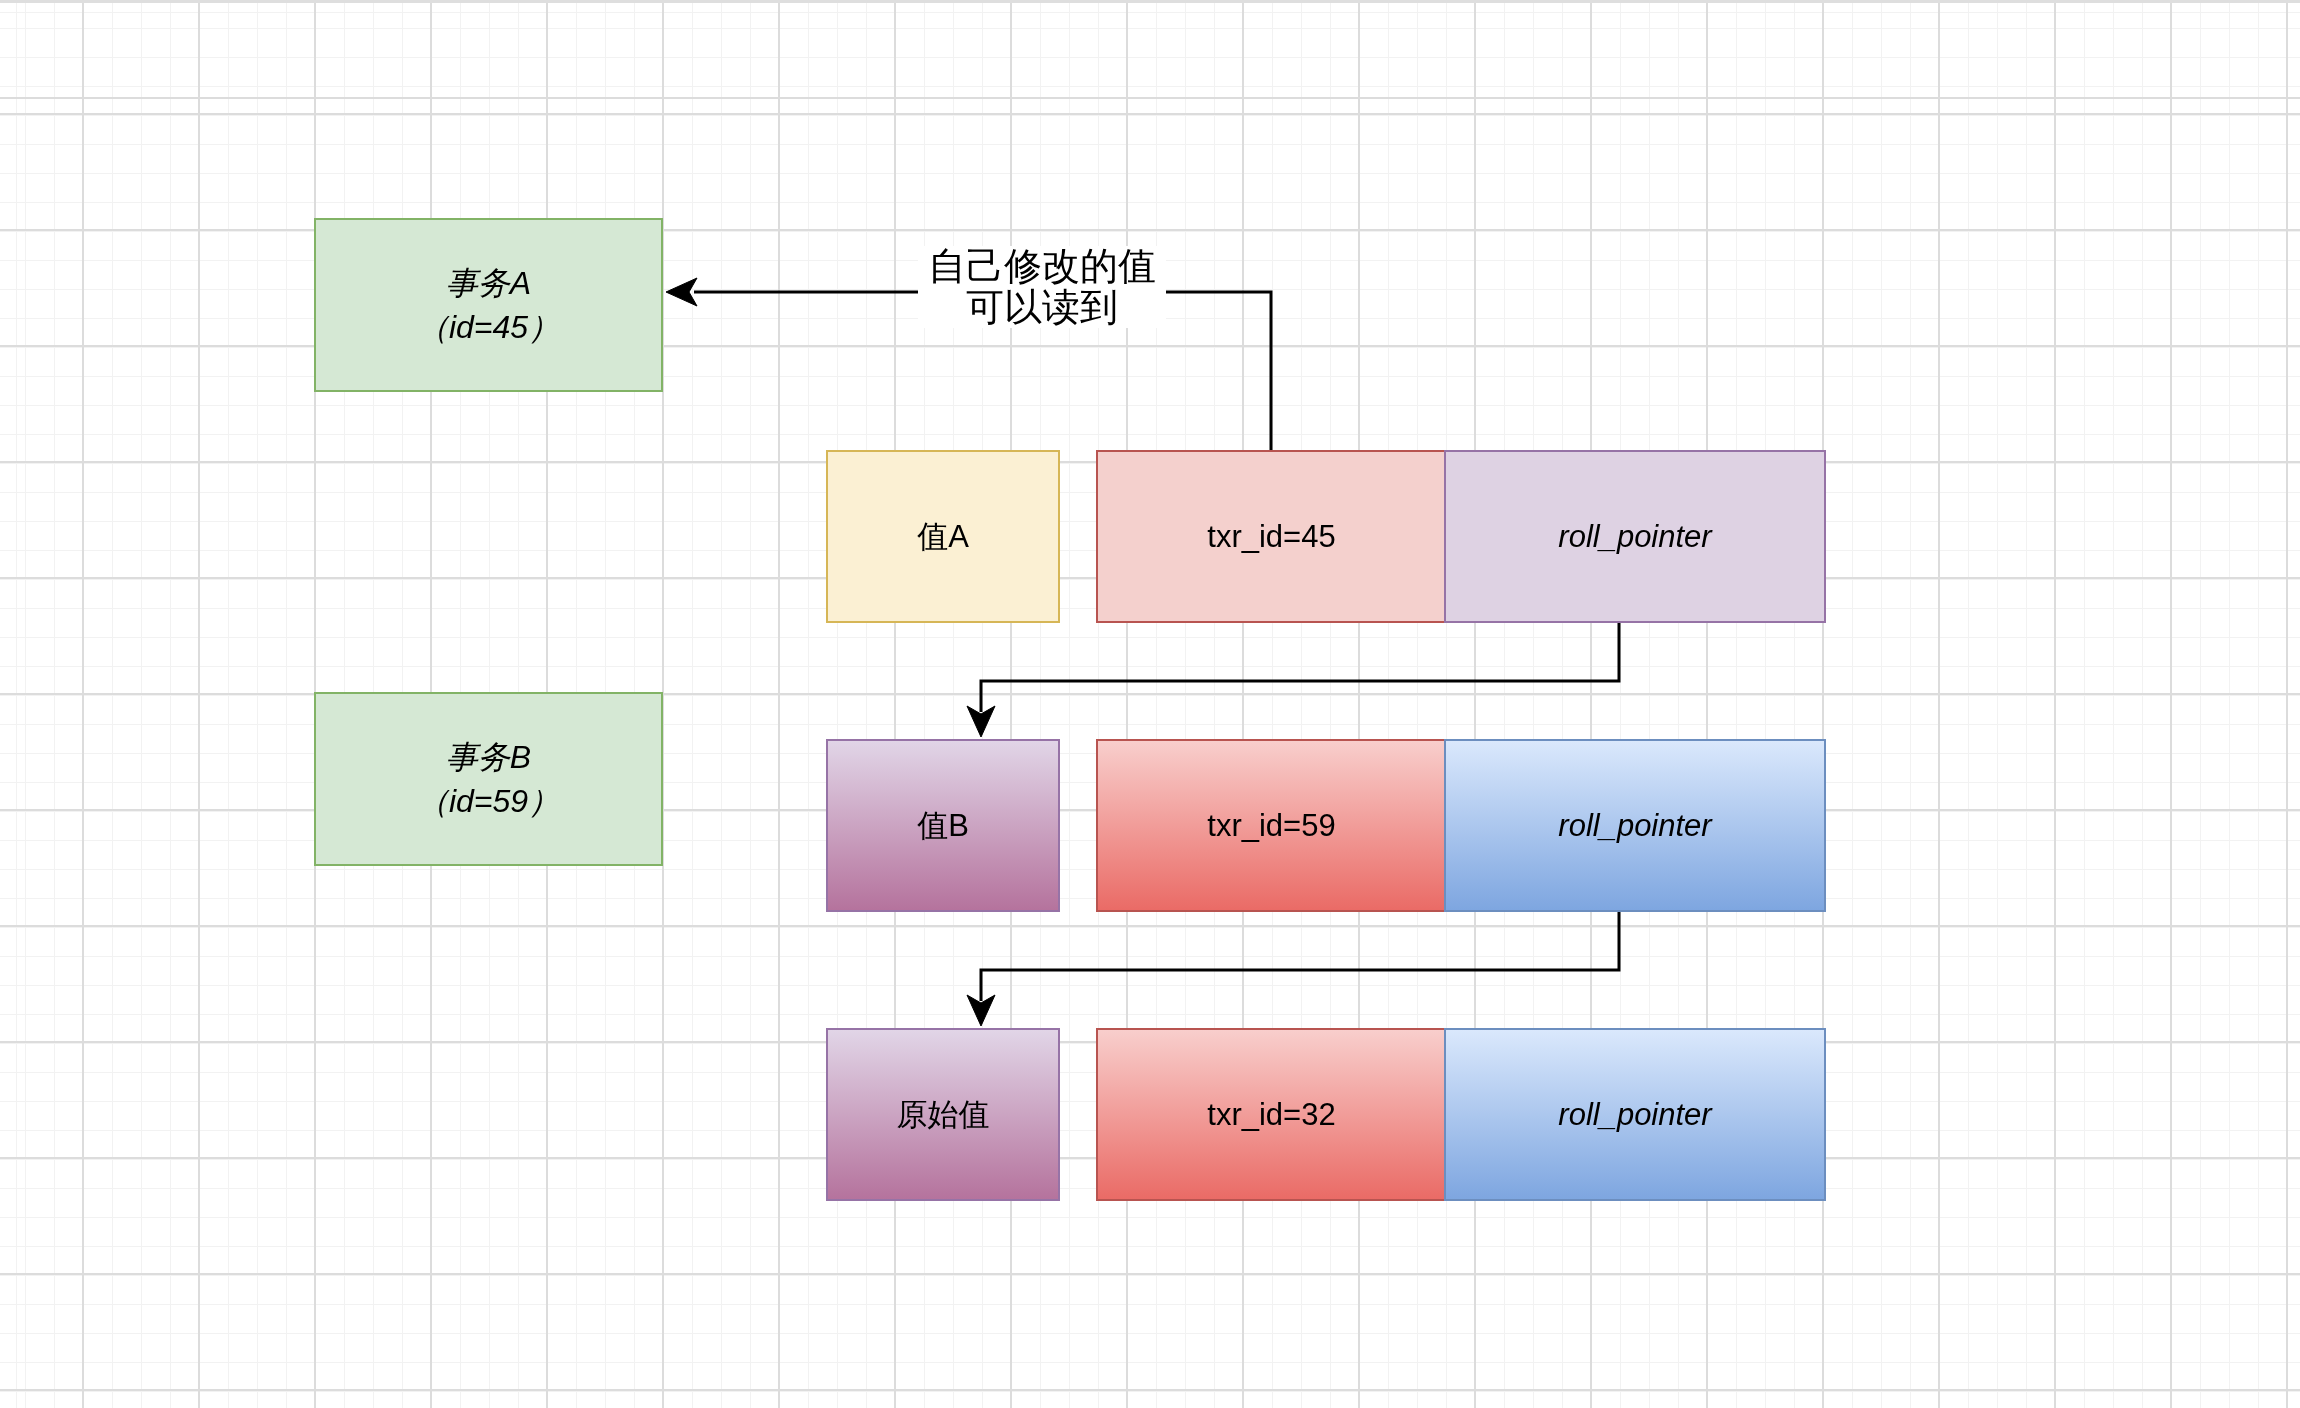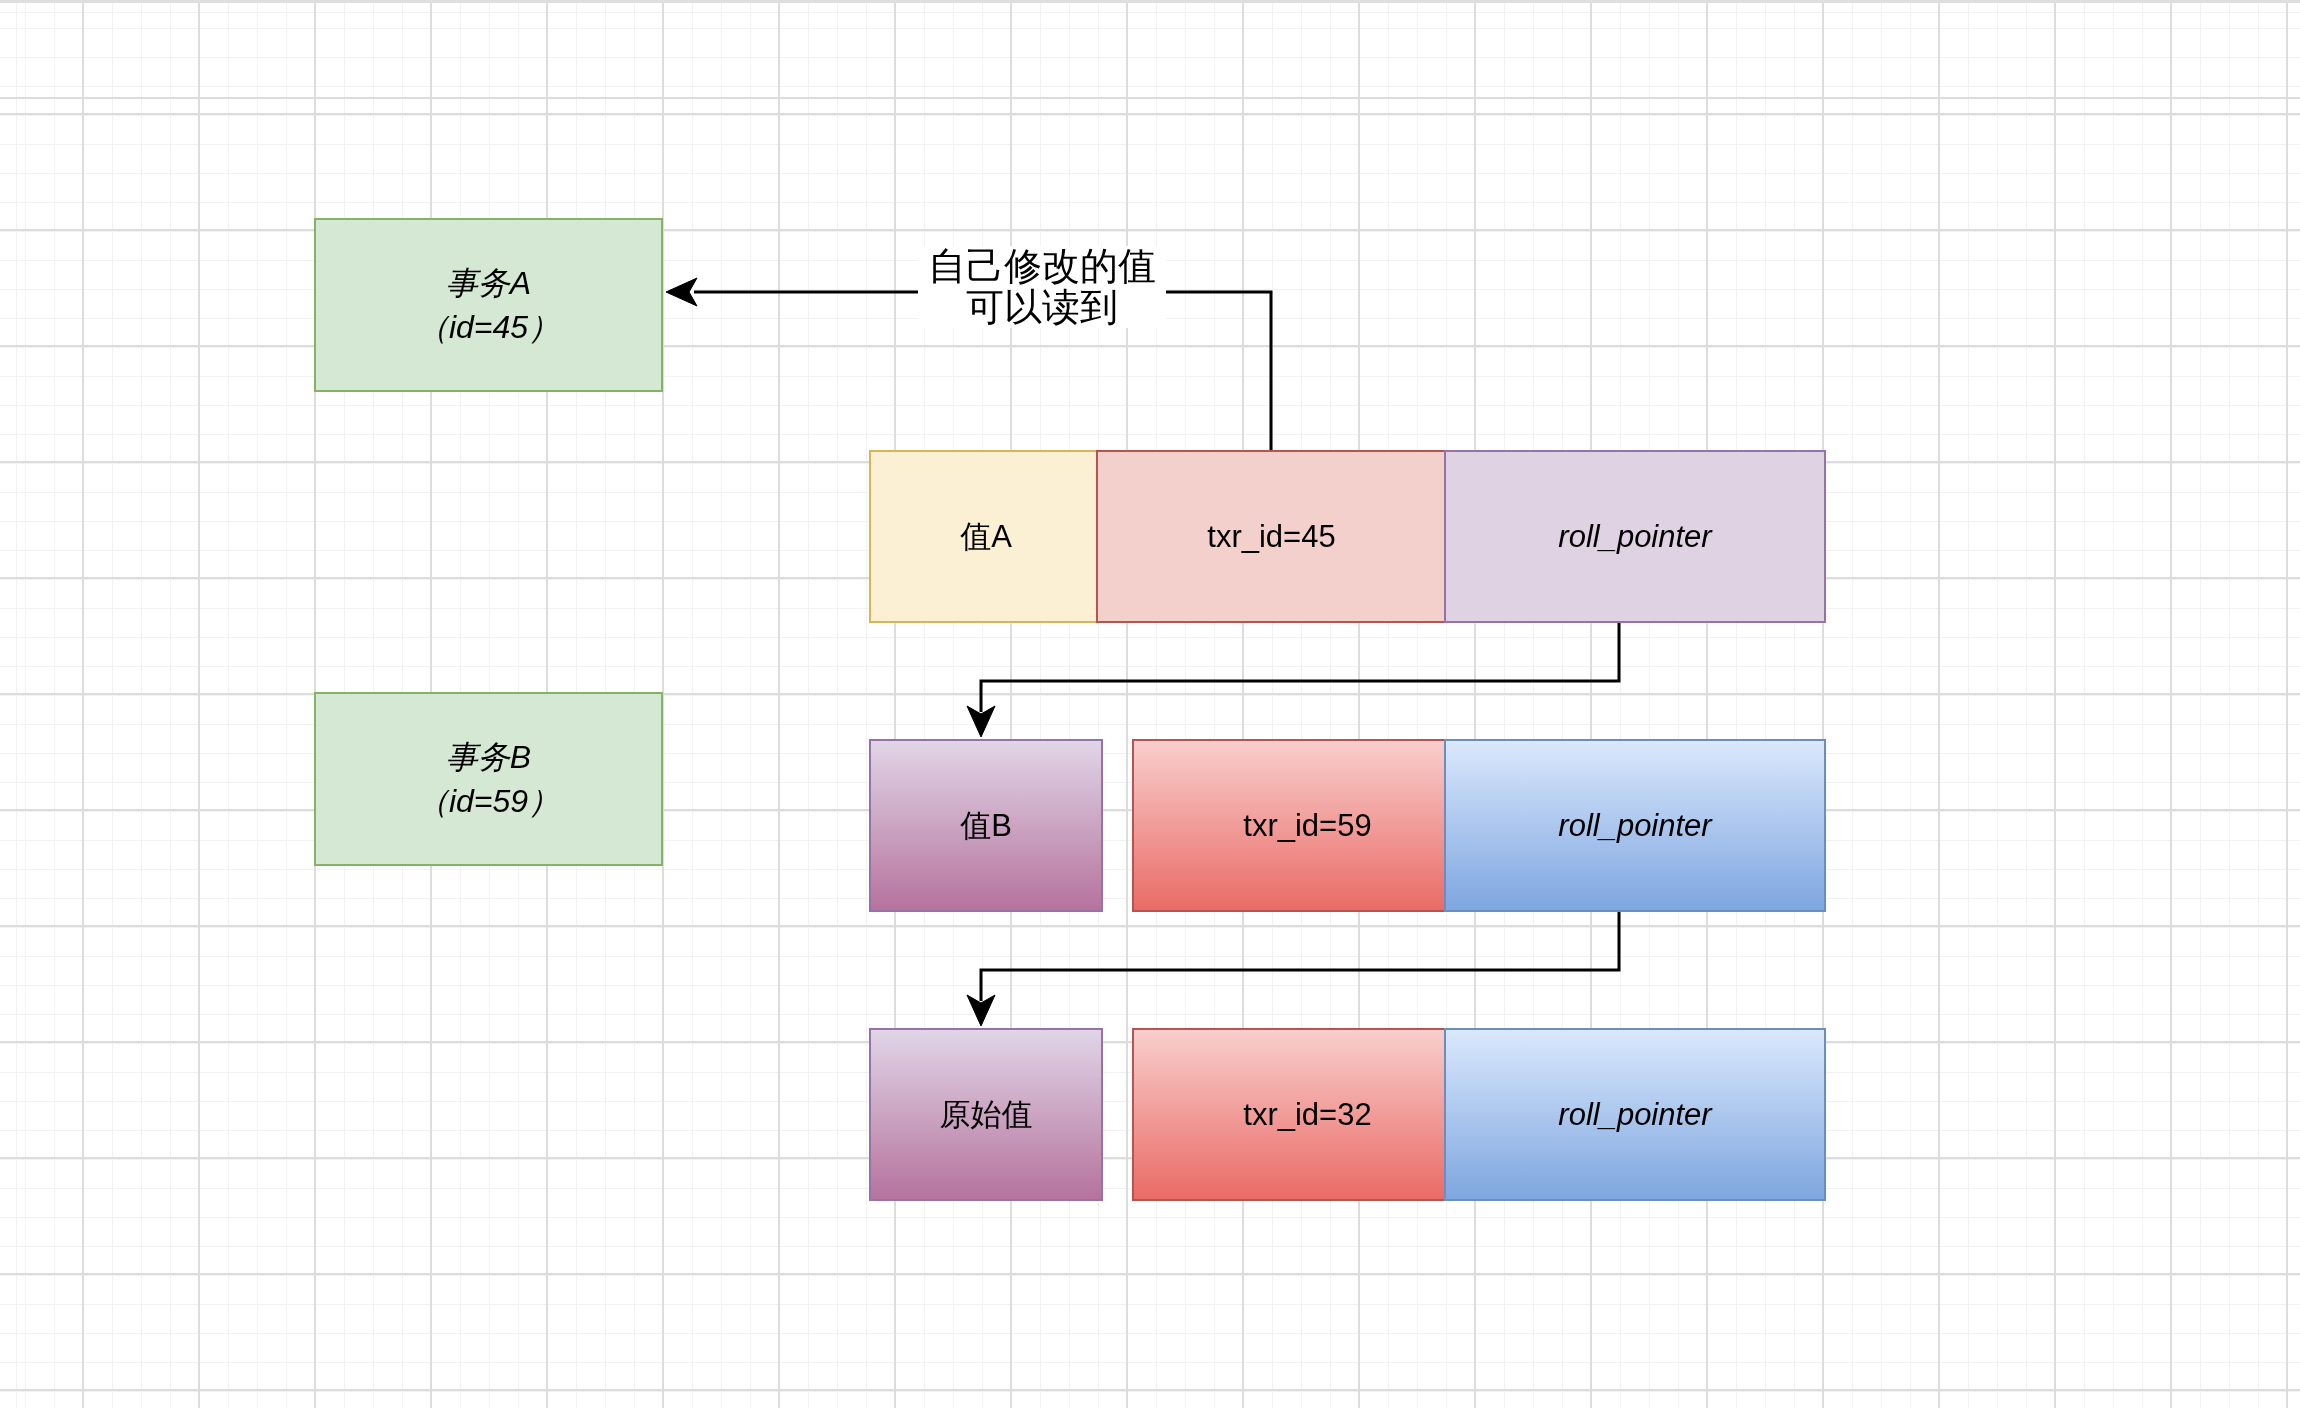--- a/index.html
+++ b/index.html
@@ -27,31 +27,31 @@
     background:#d5e8d4;border:2.5px solid #82b366;
     font-size:32px;line-height:44px;font-style:italic;
   }
   .txn-a{top:218px;}
   .txn-b{top:680px;margin-top:12px;}
   .cell{
     position:absolute;height:173px;box-sizing:border-box;
     display:flex;align-items:center;justify-content:center;
     font-size:31px;
   }
-  .col1{left:869px;width:234px;}
+  .col1{left:826px;width:234px;}
   .col2{left:1096px;width:351px;}
   .col3{left:1444px;width:382px;font-style:italic;}
   .row1{top:450px;}
   .row2{top:739px;text-align:center;}
   .row3{top:1028px;}
   .yellow-flat {background:#fbf0d3;border:2.5px solid #d6b656;}
   .red-flat    {background:#f4d0cd;border:2.5px solid #b85450;}
   .purple-flat {background:#ded2e3;border:2.5px solid #9673a6;}
   .purple-grad {background:linear-gradient(#e1d5e7,#b5739d);border:2.5px solid #9673a6;}
-  .red-grad    {background:linear-gradient(#f8cecc,#ea6b66);border:2.5px solid #b85450;margin-left:36px;}
+  .red-grad    {background:linear-gradient(#f8cecc,#ea6b66);border:2.5px solid #b85450;}
   .blue-grad   {background:linear-gradient(#dae8fc,#7ea6e0);border:2.5px solid #6c8ebf;}
   .connectors{position:absolute;left:0;top:0;pointer-events:none;}
   .annotation{
     position:absolute;left:1042px;top:246px;transform:translateX(-50%);
     background:#ffffff;padding:0 10px;text-align:center;
     font-size:38px;line-height:41px;white-space:nowrap;
   }
 </style>
 </head>
 <body>

